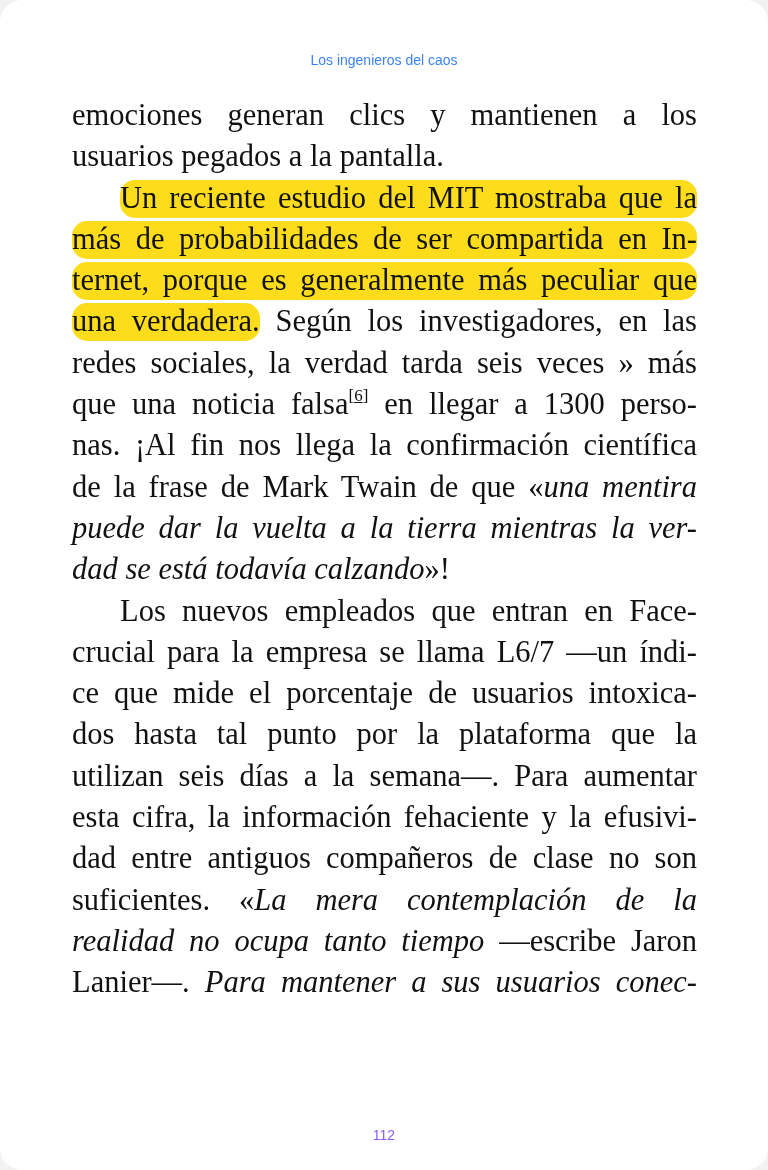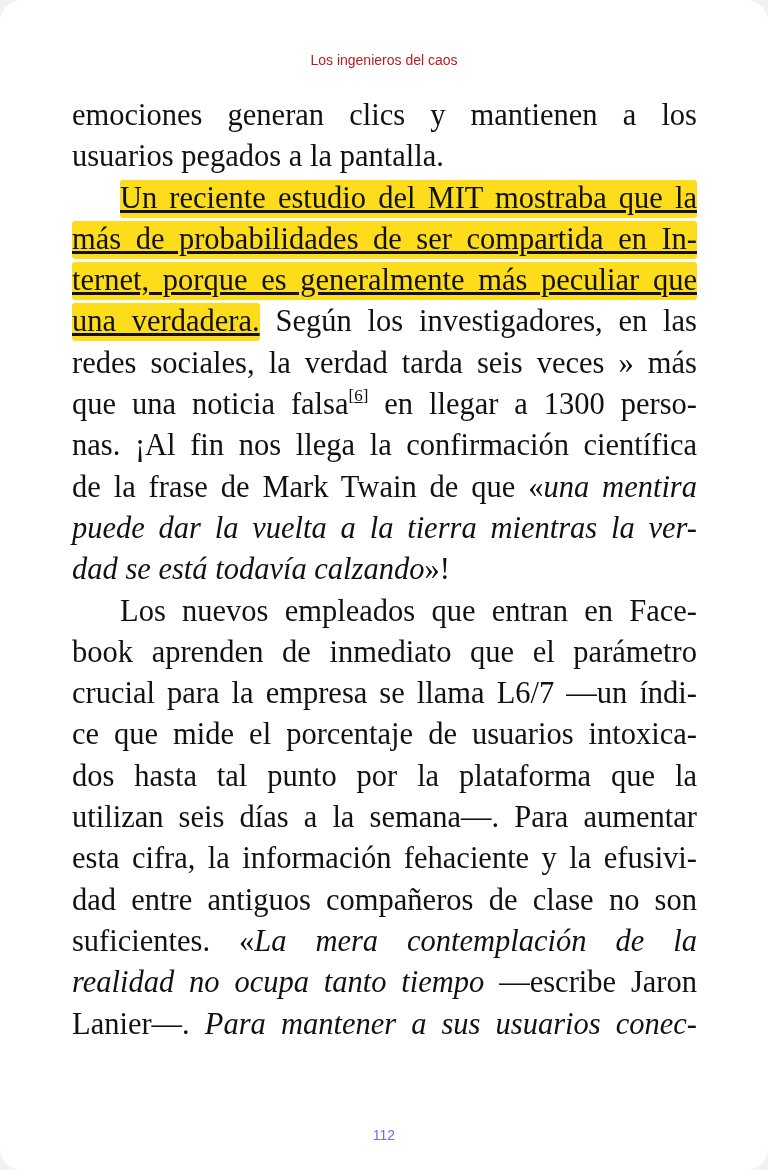--- a/index.html
+++ b/index.html
@@ -3,35 +3,35 @@
 <meta charset="utf-8">
 <style>
   html, body { margin: 0; padding: 0; background: #f2f2f2; }
   body { width: 768px; height: 1170px; overflow: hidden; }
   .page {
     position: absolute; left: 0; top: 0; width: 768px; height: 1170px;
     background: #ffffff; border-radius: 22px; overflow: hidden;
   }
   .header {
     position: absolute; top: 52px; left: 0; width: 768px; text-align: center;
-    font-family: "Liberation Sans", sans-serif; font-size: 14px; color: #b91c1c;
+    font-family: "Liberation Sans", sans-serif; font-size: 14px; color: #3b82f6;
   }
   .footer {
     position: absolute; top: 1127px; left: 0; width: 768px; text-align: center;
     font-family: "Liberation Sans", sans-serif; font-size: 14px; color: #8b5cf6;
   }
   .body {
     position: absolute; left: 72px; top: 95px; width: 625px;
     font-family: "Liberation Serif", serif; font-size: 30.5px; line-height: 41.3px;
     color: #111; text-align: justify; hyphens: manual;
   }
   .line { display: block; height: 41.3px; white-space: nowrap; text-align-last: justify; text-align: justify; }
   .line.last { text-align-last: left; }
   .indent { padding-left: 48px; }
-  .hl { background: #fddc1b; border-radius: 3px; padding: 1px 0 3px 0; box-decoration-break: clone; text-decoration: underline; -webkit-box-decoration-break: clone; }
+  .hl { background: #fddc1b; border-radius: 15px; padding: 1px 0 3px 0; box-decoration-break: clone; -webkit-box-decoration-break: clone; }
   i { font-style: italic; }
   sup { font-size: 17px; line-height: 0; vertical-align: 13px; }
   sup a { color: #111; text-decoration: underline; }
 </style>
 </head>
 <body>
 
 <div class="page">
   <div class="header">Los ingenieros del caos</div>
 
@@ -44,21 +44,20 @@
     <span class="line"><span class="hl">ternet, porque es generalmente más peculiar que</span></span>
     <span class="line"><span class="hl">una verdadera.</span><span> Según los investigadores, en las</span></span>
     <span class="line"><span>redes sociales, la verdad tarda seis veces » más</span></span>
     <span class="line"><span>que una noticia falsa</span><sup><span>[</span><a>6</a><span>]</span></sup><span> en llegar a 1300 perso-</span></span>
     <span class="line"><span>nas. ¡Al fin nos llega la confirmación científica</span></span>
     <span class="line"><span>de la frase de Mark Twain de que «</span><i>una mentira</i></span>
     <span class="line"><i>puede dar la vuelta a la tierra mientras la ver-</i></span>
     <span class="line last"><i>dad se está todavía calzando</i><span>»!</span></span>
 
     <span class="line indent"><span>Los nuevos empleados que entran en Face-</span></span>
-    <span class="line"><span>book aprenden de inmediato que el parámetro</span></span>
     <span class="line"><span>crucial para la empresa se llama L6/7 —un índi-</span></span>
     <span class="line"><span>ce que mide el porcentaje de usuarios intoxica-</span></span>
     <span class="line"><span>dos hasta tal punto por la plataforma que la</span></span>
     <span class="line"><span>utilizan seis días a la semana—. Para aumentar</span></span>
     <span class="line"><span>esta cifra, la información fehaciente y la efusivi-</span></span>
     <span class="line"><span>dad entre antiguos compañeros de clase no son</span></span>
     <span class="line"><span>suficientes. «</span><i>La mera contemplación de la</i></span>
     <span class="line"><i>realidad no ocupa tanto tiempo</i><span> —escribe Jaron</span></span>
     <span class="line"><span>Lanier—. </span><i>Para mantener a sus usuarios conec-</i></span>
   </div>

